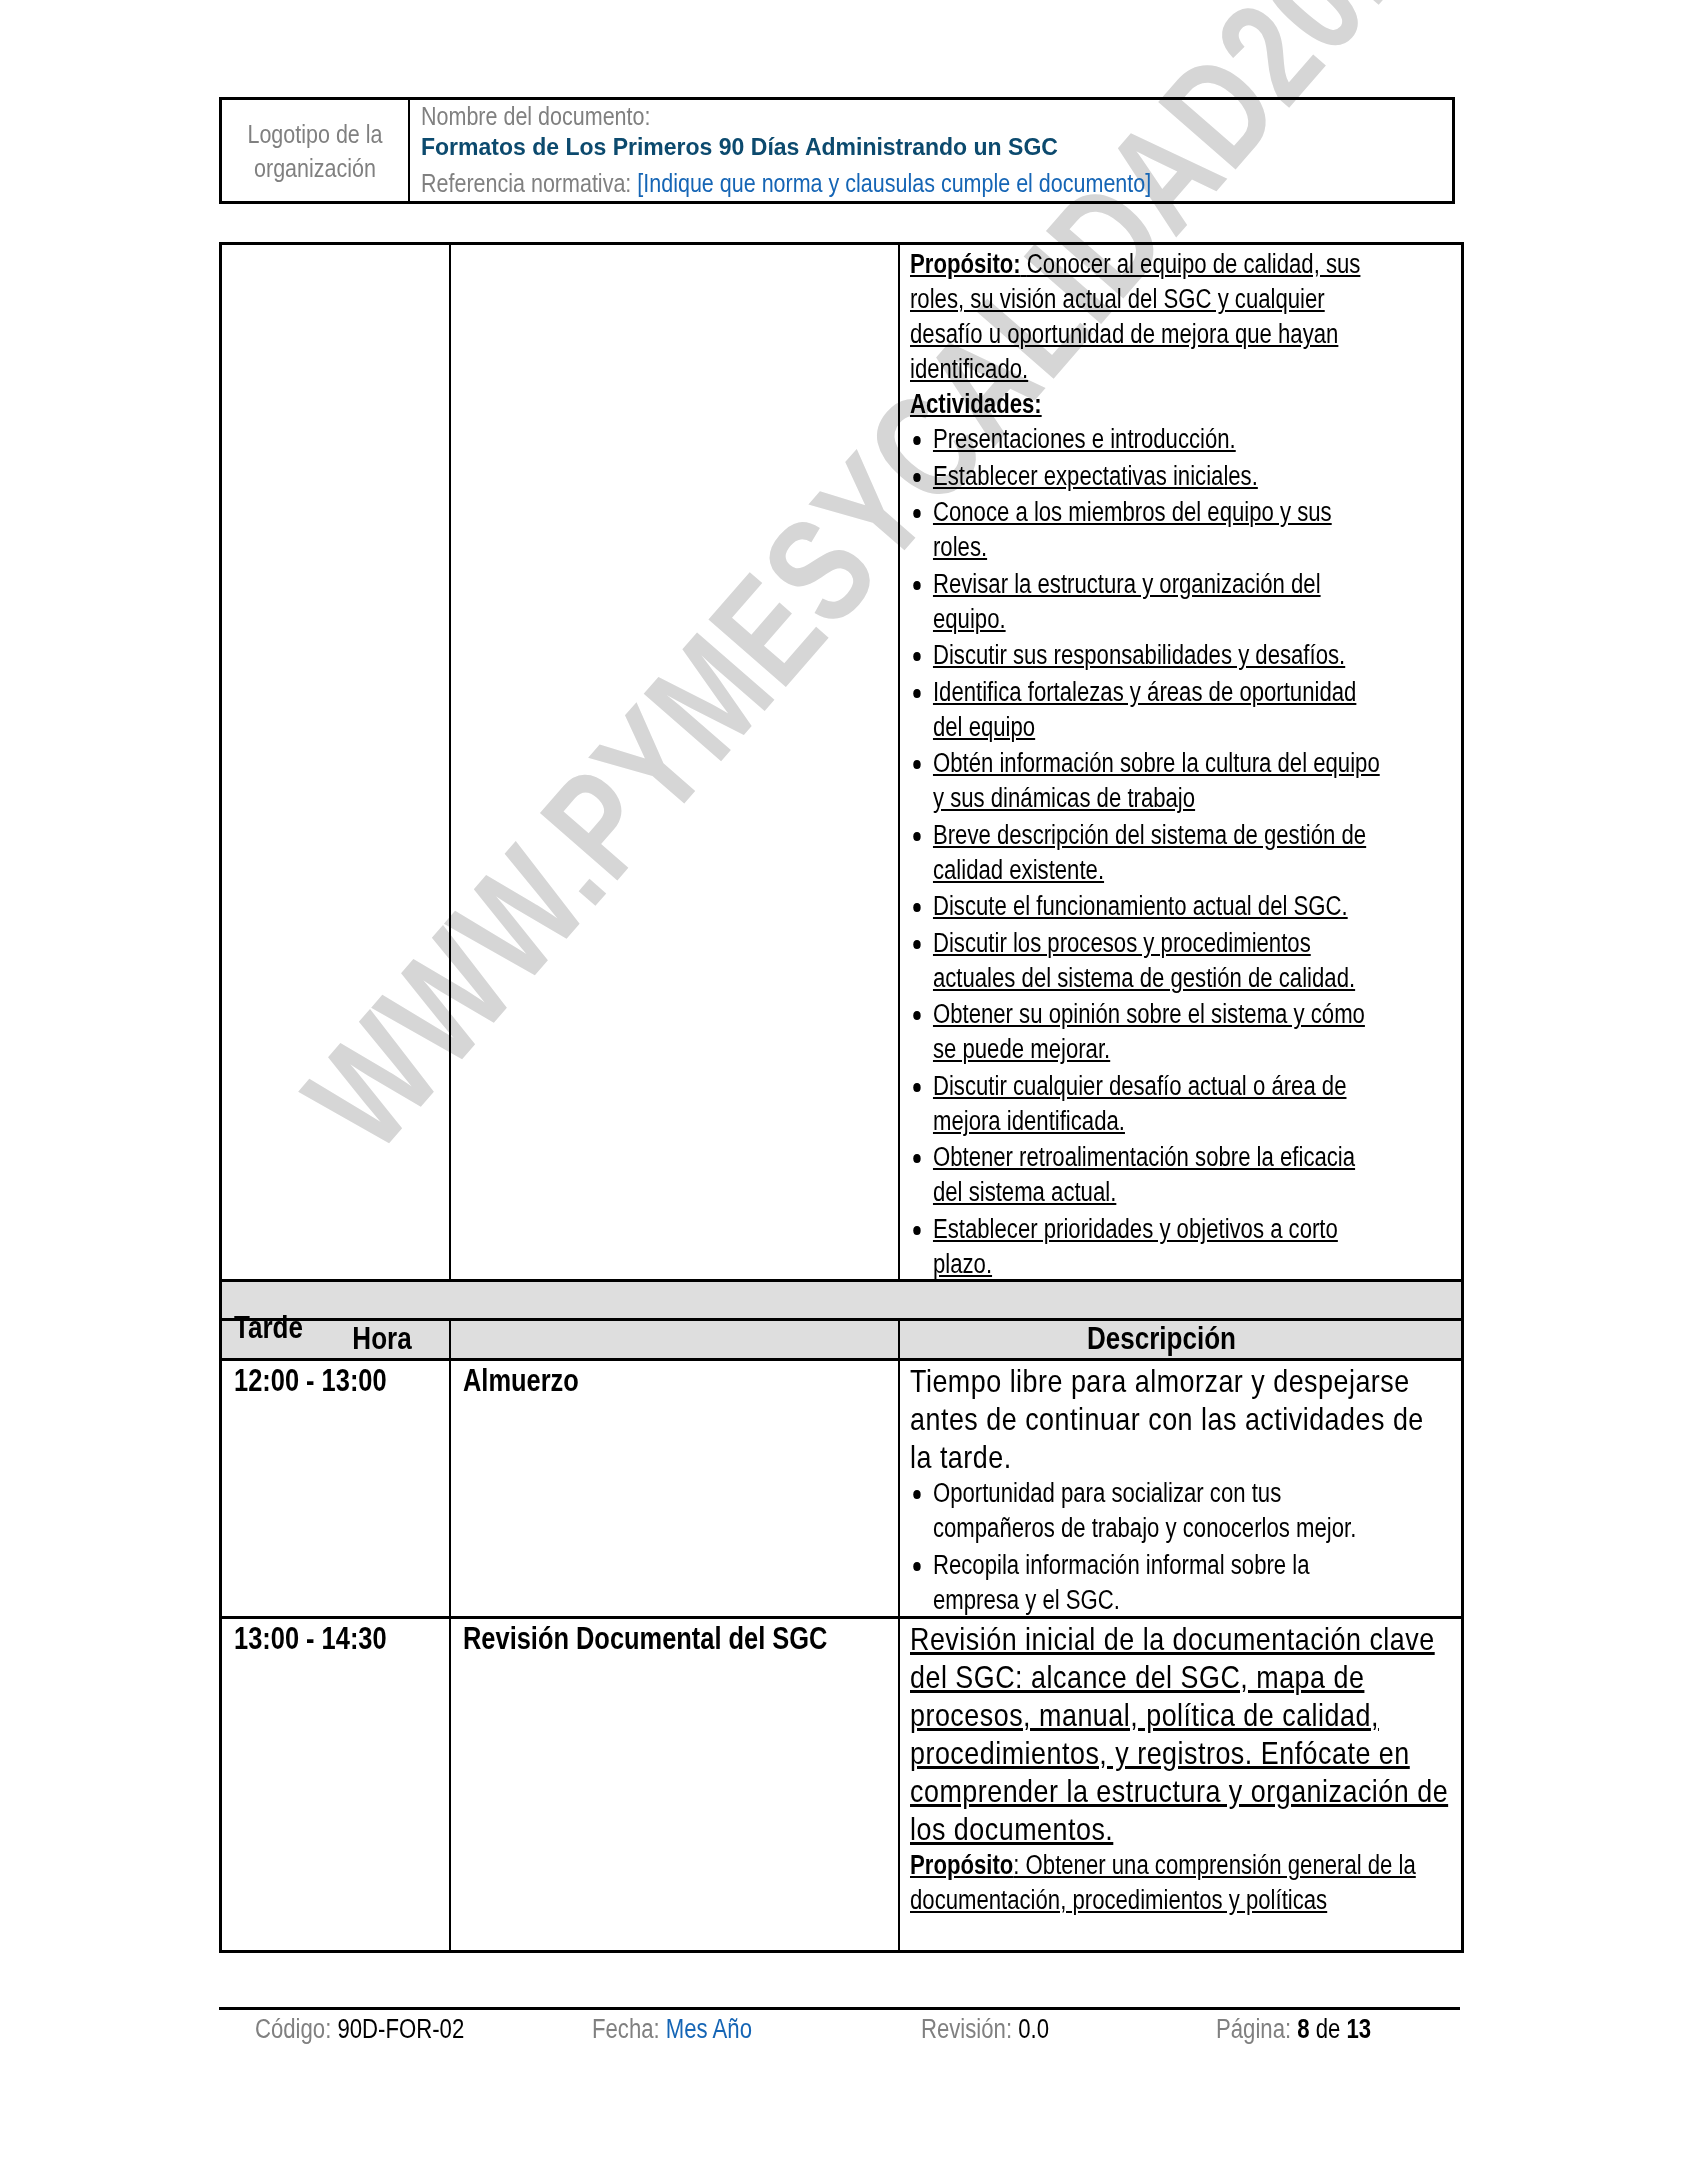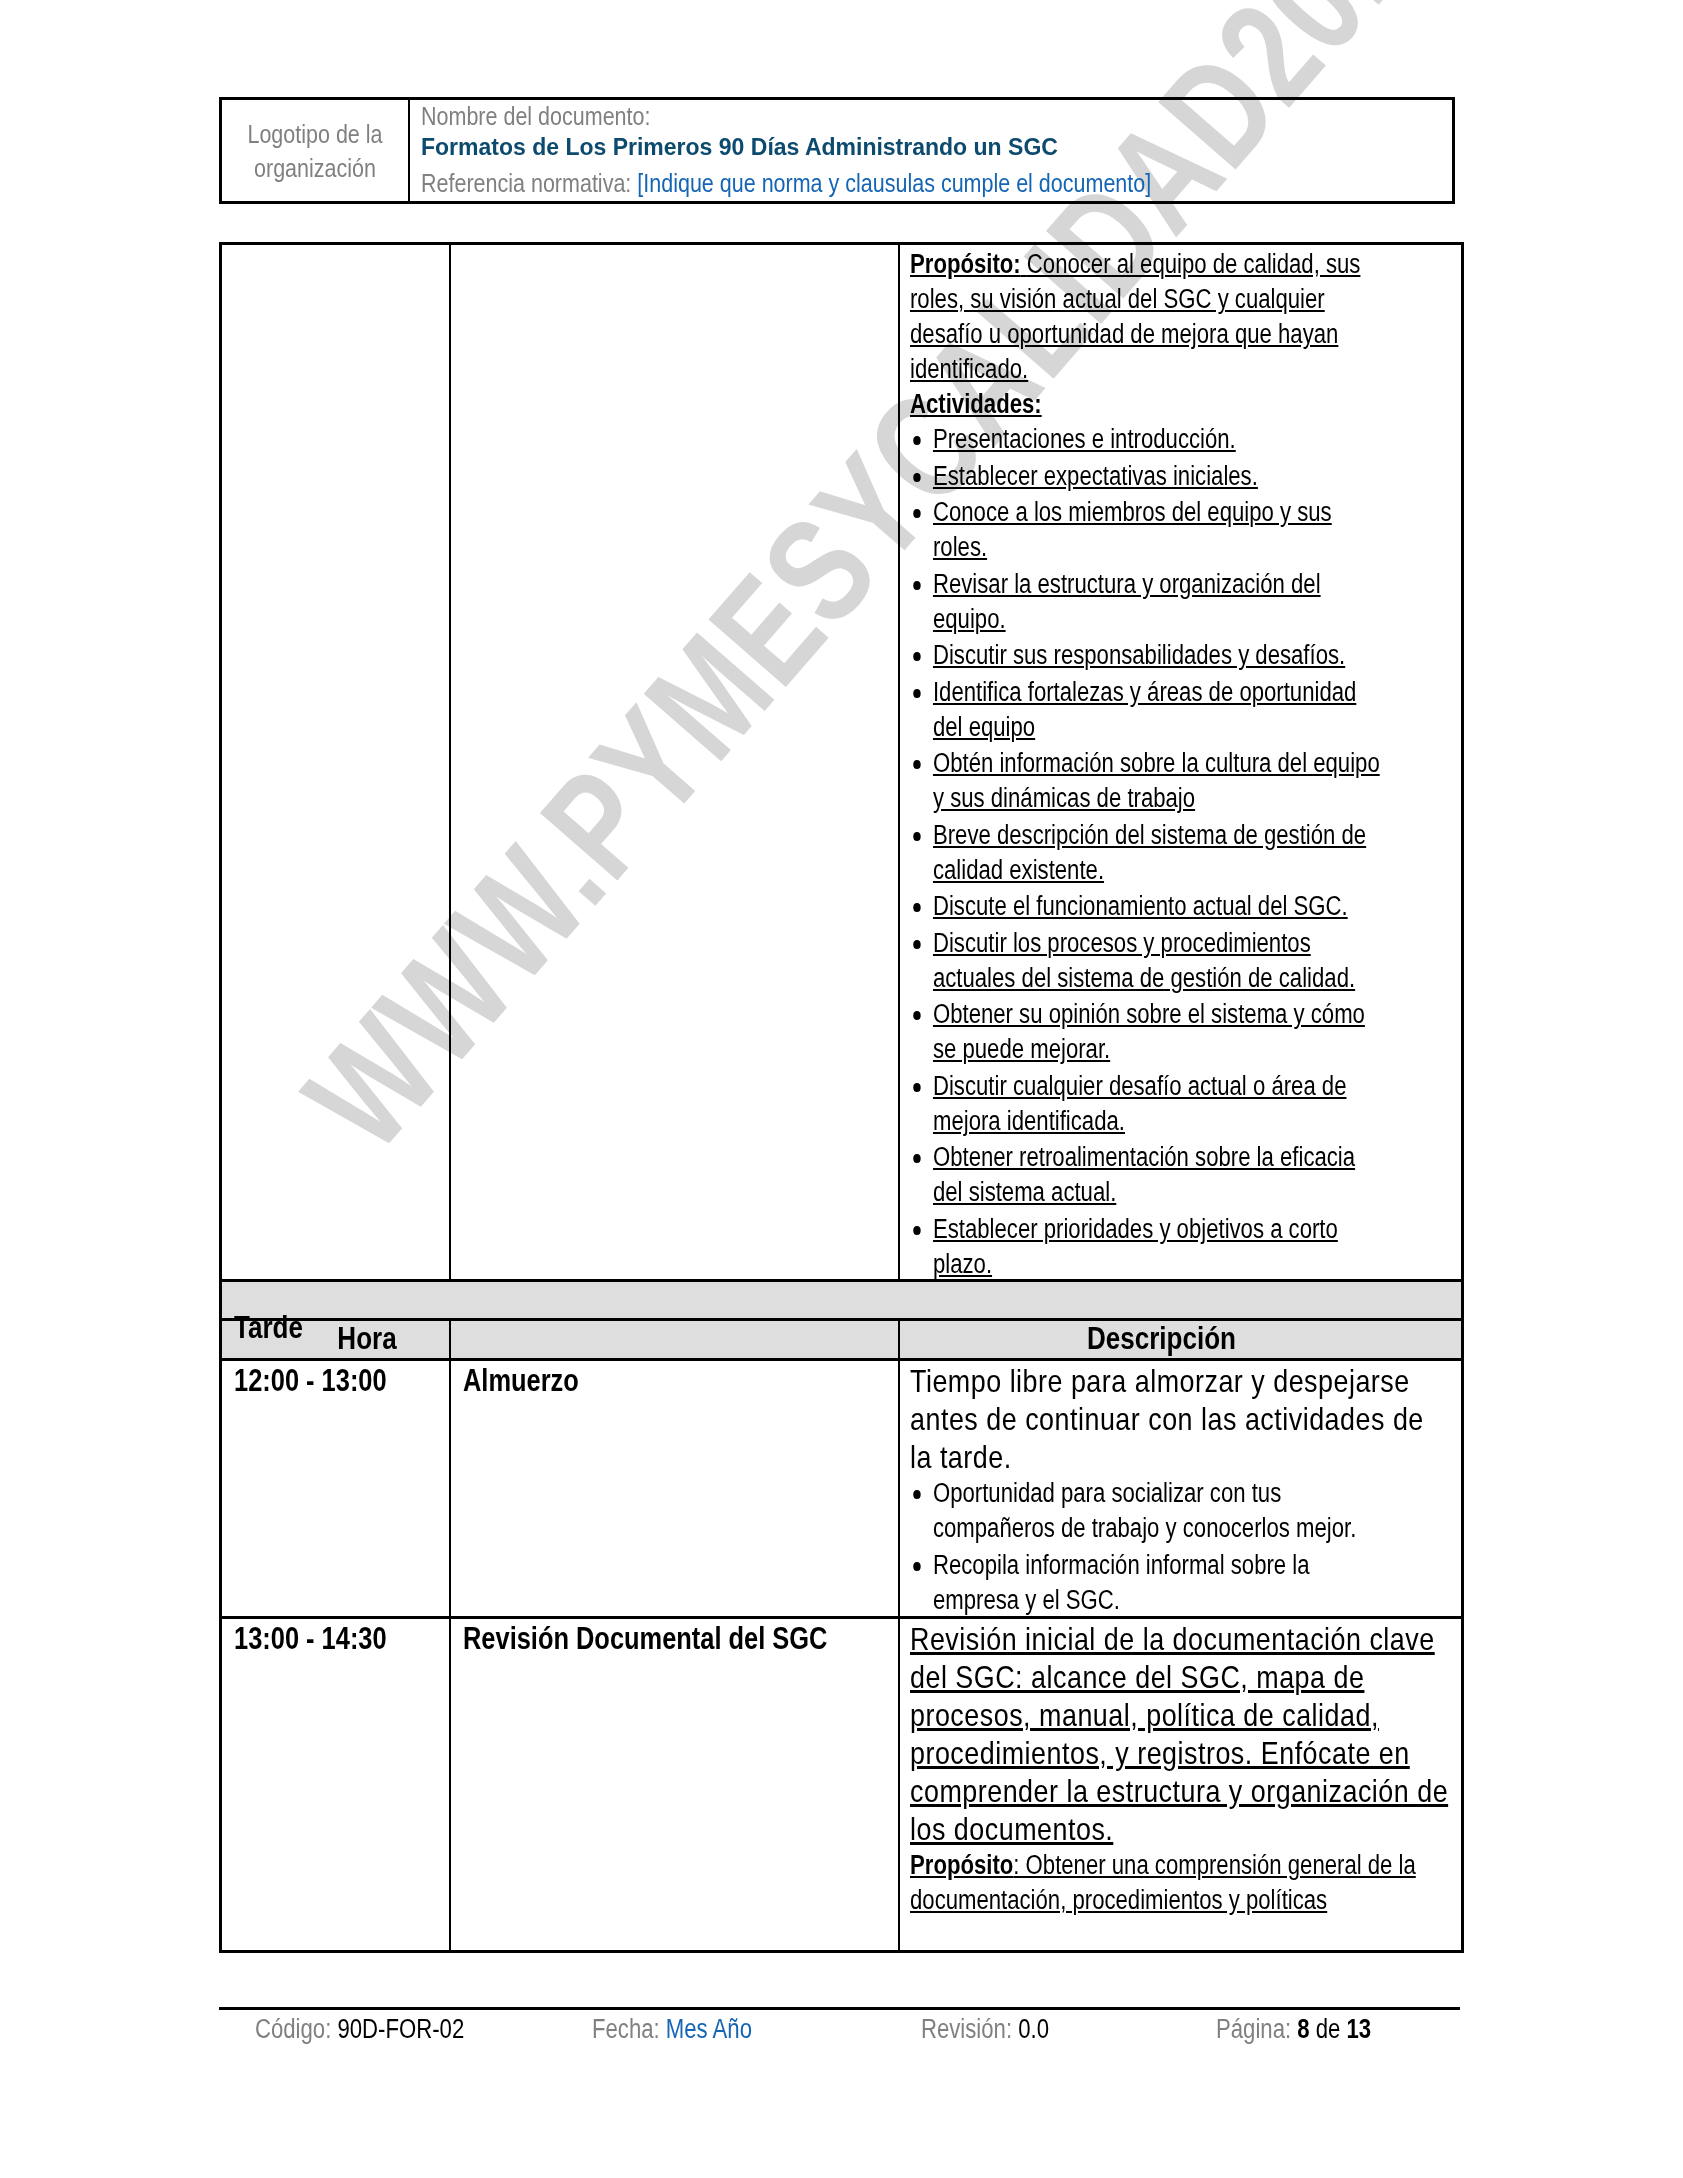--- a/index.html
+++ b/index.html
@@ -122,21 +122,21 @@
         <li>Obtener retroalimentación sobre la eficacia del sistema actual.</li>
         <li>Establecer prioridades y objetivos a corto plazo.</li>
       </ul>
     </div>
   </div>
 
   <div class="cell" style="left:12px;top:1064px;width:594px;">
     <div class="narrow sec-title" style="transform:scaleX(0.84);">Tarde</div>
   </div>
 
-  <div class="cell" style="left:0;top:1075px;width:242px;padding-left:48px;">
+  <div class="cell" style="left:15px;top:1075px;width:242px;padding-left:48px;">
     <div class="col-head" style="transform:scaleX(0.84);">Hora</div>
   </div>
   <div class="cell" style="left:678px;top:1075px;width:523px;">
     <div class="col-head" style="transform:scaleX(0.84);">Descripción</div>
   </div>
 
   <div class="cell" style="left:12px;top:1117px;width:213px;">
     <div class="narrow hora">12:00 - 13:00</div>
   </div>
   <div class="cell" style="left:241px;top:1117px;width:426px;">

